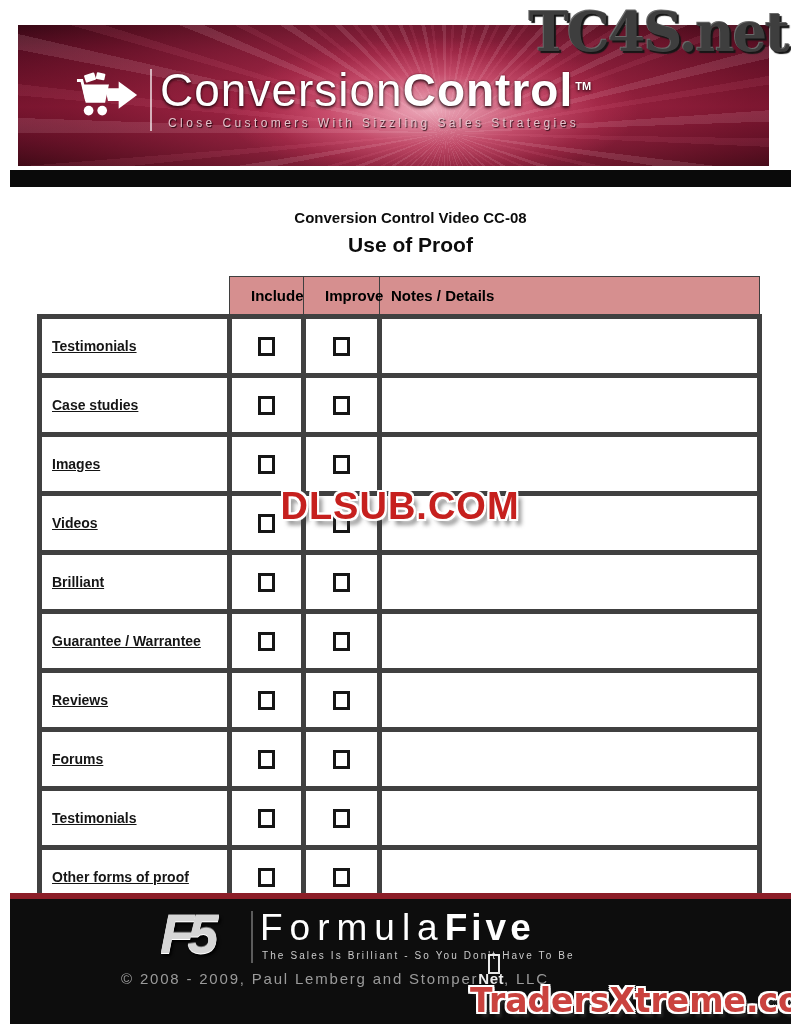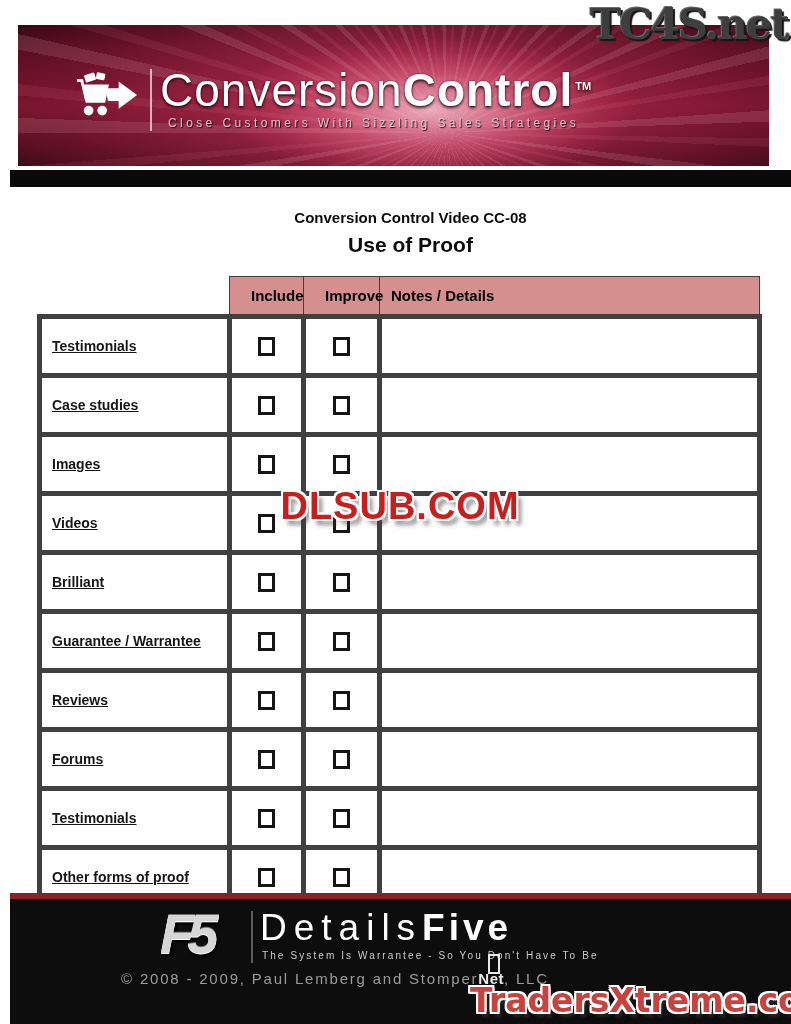--- a/index.html
+++ b/index.html
@@ -1,21 +1,21 @@
 <!DOCTYPE html>
 <html><head>
 <meta charset="utf-8">
 <style>
   html,body{margin:0;padding:0;background:#fff;}
   body{width:791px;height:1024px;position:relative;overflow:hidden;
        font-family:"Liberation Sans",sans-serif;}
 
   
   .wm-top{position:absolute;top:0px;right:3px;z-index:40;
-    font-family:"DejaVu Serif",serif;font-weight:bold;font-size:42px;
+    font-family:"DejaVu Serif",serif;font-weight:bold;font-size:54px;
     letter-spacing:-2px;color:#3e3e3e;
     text-shadow:-1px -1px 0 #6a6a6a,2px 2px 1px #161616;}
 
   
   .banner{position:absolute;left:18px;top:25px;width:751px;height:141px;
     overflow:hidden;
     background:
       radial-gradient(ellipse 260px 90px at 55% 60%, rgba(255,214,224,.75), rgba(240,120,150,.45) 40%, rgba(200,60,95,.25) 65%, rgba(0,0,0,0) 80%),
       radial-gradient(ellipse 620px 230px at 52% 58%, rgba(193,52,88,.85), rgba(130,25,50,.55) 55%, rgba(60,6,22,.2) 85%),
       linear-gradient(180deg,#1c020a 0%,#47091d 18%,#6b1129 45%,#7a1430 58%,#4f0b1f 80%,#1e0309 100%);}
@@ -234,22 +234,22 @@
   </tbody>
 </table>
 
 <div class="wm-mid">DLSUB.COM</div>
 
 <div class="footer-red"></div>
 <div class="footer">
   <div class="f5">F5</div>
   <div class="fdiv"></div>
   <div class="fbrand">
-    <span class="light">Details</span><span class="bold">Five</span>
+    <span class="light">Formula</span><span class="bold">Five</span>
   </div>
-  <div class="ftag">The System Is Warrantee - So You Don't Have To Be</div>
+  <div class="ftag">The Sales Is Brilliant - So You Don't Have To Be</div>
   <div class="snet-icon"></div>
   <div class="copyright">
     <span>© 2008 - 2009, Paul Lemberg and Stomper</span><span class="net">Net</span><span>, LLC</span>
   </div>
 </div>
 
 <div class="wm-bottom">TradersXtreme.com</div>
 
 </body></html>

